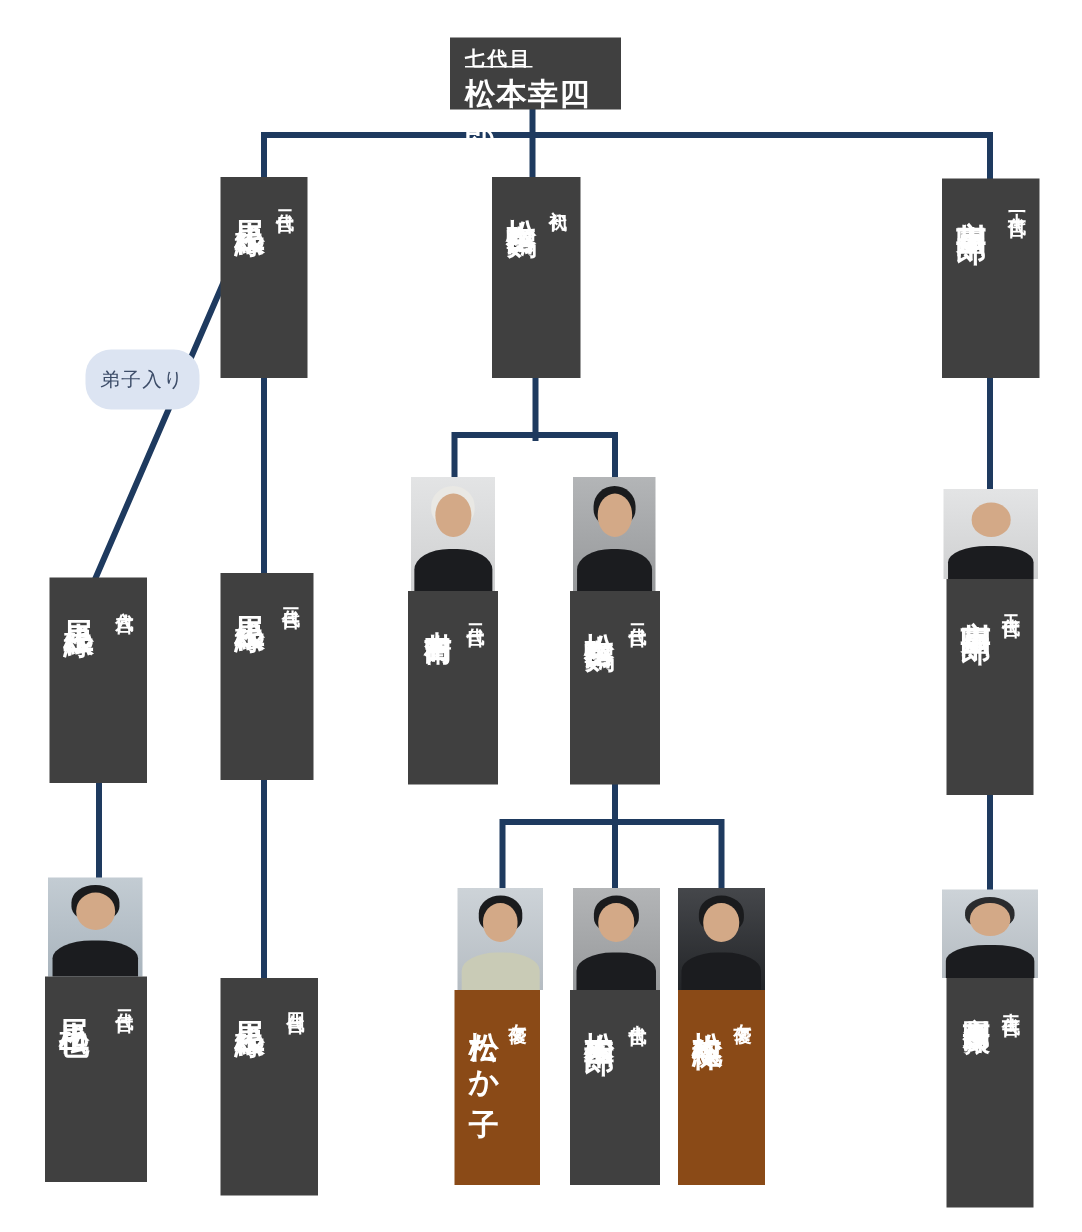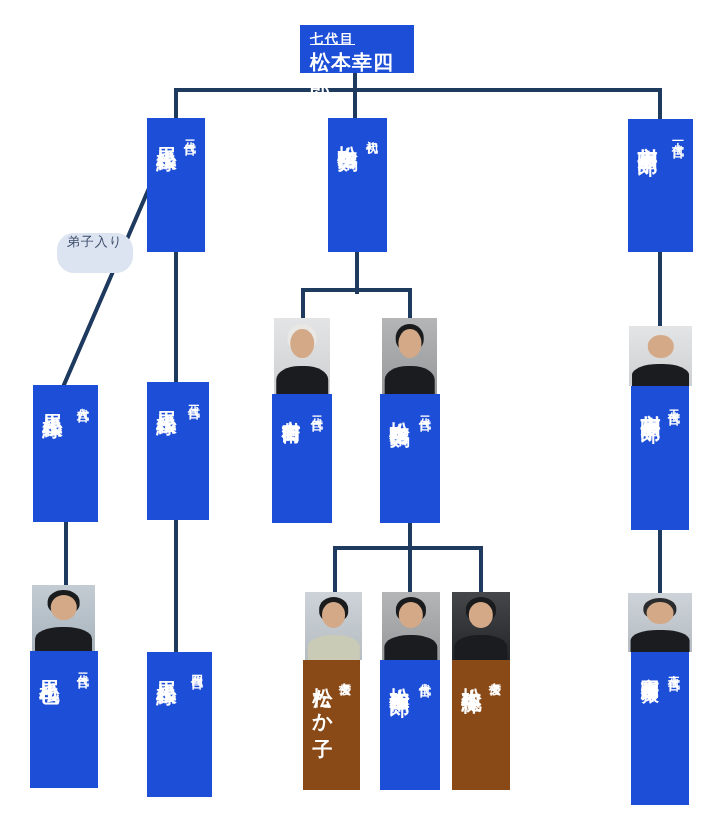--- a/index.html
+++ b/index.html
@@ -1,38 +1,38 @@
 <!DOCTYPE html>
 <html><head>
 <meta charset="utf-8">
 <style>
   html,body{margin:0;padding:0;background:#ffffff;font-family:"DejaVu Sans",sans-serif;}
   .canvas{position:relative;width:721px;height:821px;background:#ffffff;overflow:hidden;}
   .lines{position:absolute;left:0;top:0;z-index:0;}
 
   
   .box{position:absolute;box-sizing:border-box;z-index:1;color:#ffffff;}
-  .blue{background:#1d4ed8;}
+  .blue{background:#404040;}
   .brown{background:#8a4a17;}
 
   
   .hbox{padding:5px 0 0 10px;}
   .hbox .gen{display:block;font-size:13px;letter-spacing:2px;text-decoration:underline;font-weight:600;}
   .hbox .name{display:block;font-size:20px;font-weight:700;letter-spacing:1px;margin-top:1px;}
 
   
   .vbox .gen{position:absolute;top:13px;right:7px;writing-mode:vertical-rl;text-orientation:upright;
              font-size:12px;letter-spacing:2px;font-weight:600;}
   .vbox .name{position:absolute;top:12px;left:7px;writing-mode:vertical-rl;text-orientation:upright;
               font-size:20px;font-weight:700;letter-spacing:2px;}
   .vbox .name.name-sm{font-size:18px;letter-spacing:1px;}
 
   
   .edge-label{position:absolute;z-index:2;background:#dce4f2;color:#3c4c68;font-size:13px;
-              letter-spacing:1px;display:flex;align-items:flex-start;justify-content:center;border-radius:17px;}
+              letter-spacing:1px;display:flex;align-items:center;justify-content:center;border-radius:17px;}
 
   
   .photo{position:absolute;z-index:1;overflow:hidden;}
   .pbg-light{background:linear-gradient(#e3e4e5,#cfd0d1);}
   .pbg-gray{background:linear-gradient(#b3b5b7,#97999b);}
   .pbg-cool{background:linear-gradient(#cdd3d8,#b5bcc2);}
   .pbg-blue{background:linear-gradient(#c3ccd3,#a9b4bd);}
   .pbg-dark{background:linear-gradient(#45474b,#232528);}
   .photo .hair{position:absolute;left:50%;top:8%;transform:translateX(-50%);width:52%;height:36%;
                border-radius:50% 50% 42% 42%;}

